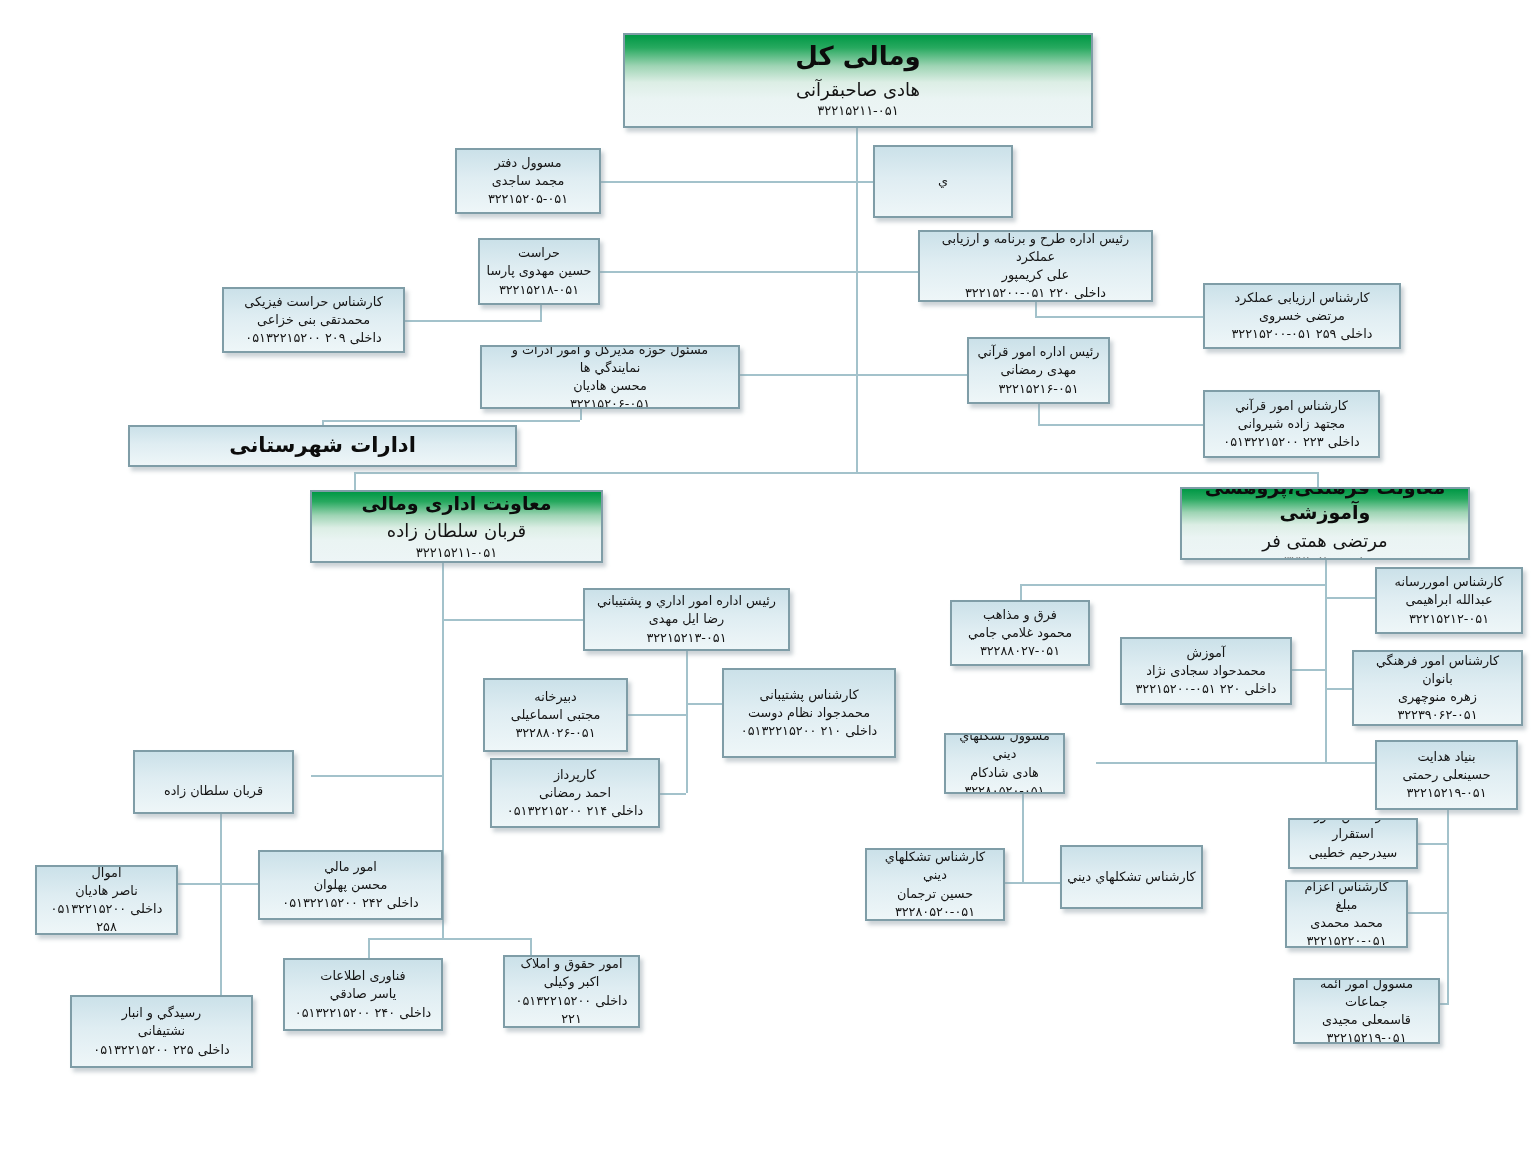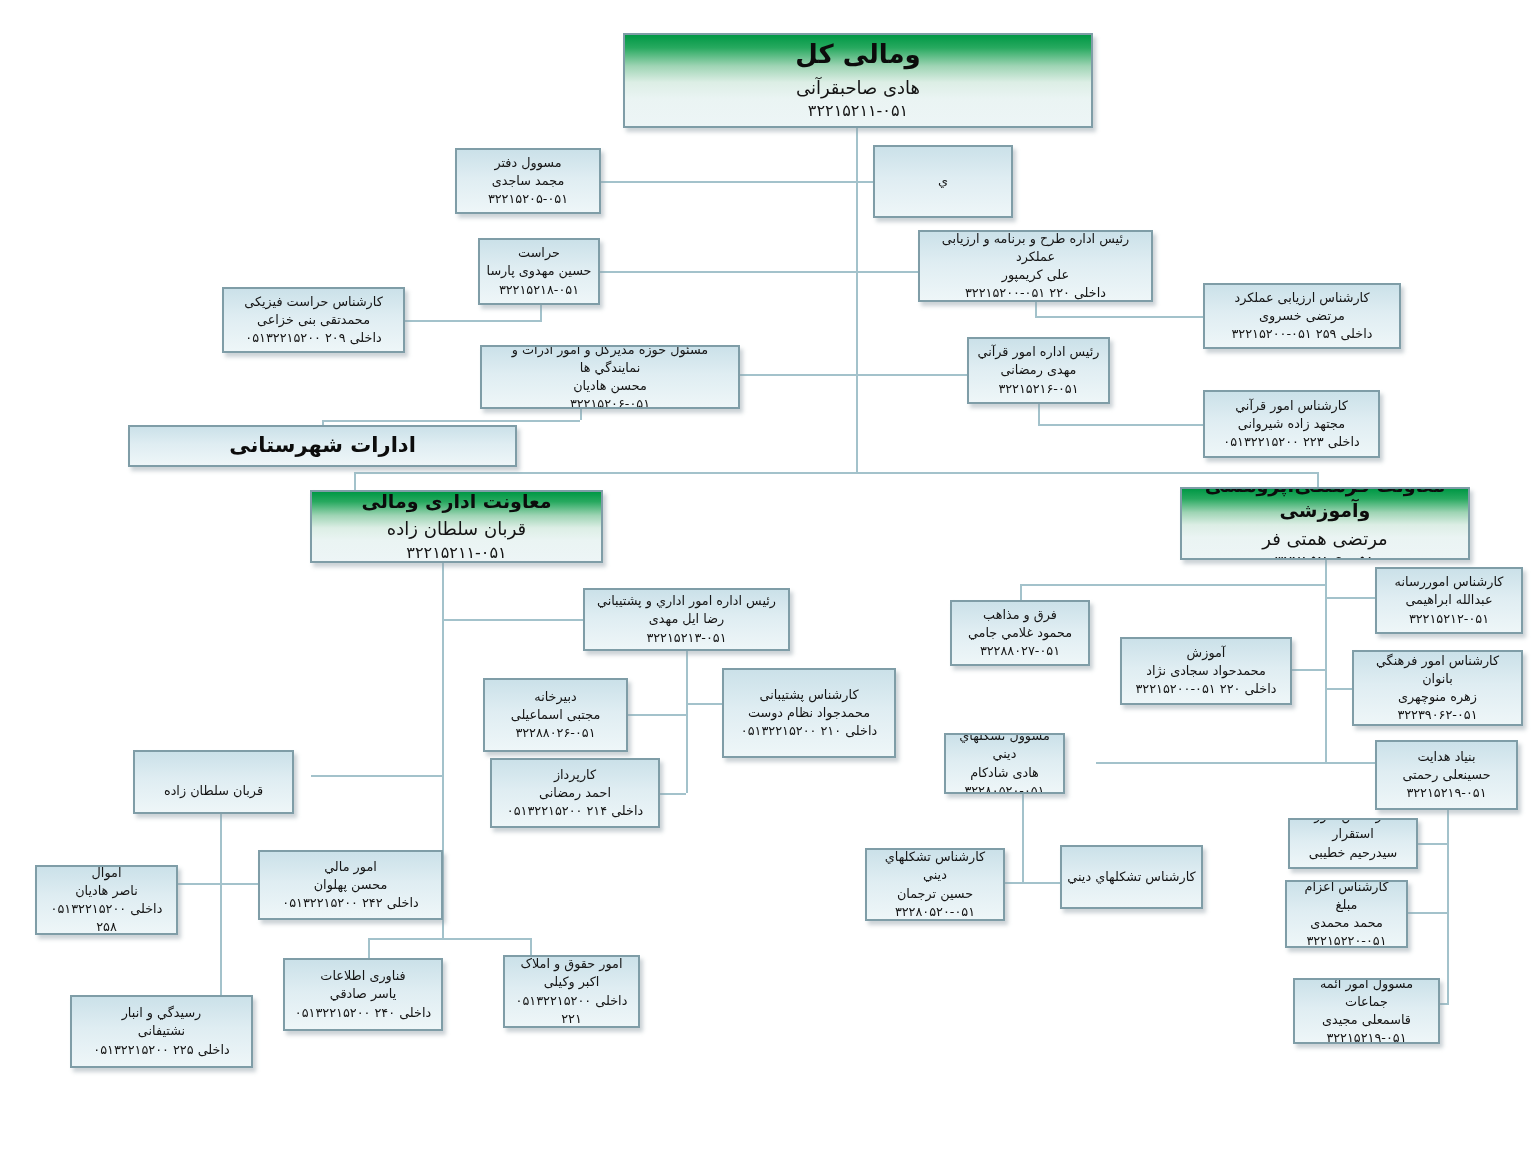--- a/index.html
+++ b/index.html
@@ -18,21 +18,21 @@
     text-align:center;direction:rtl;color:#141414;
     font-size:12.8px;line-height:1.42;padding:2px 5px;overflow:hidden;
   }
   .node .role,.node .person,.node .phone{width:100%;}
   .node .phone{direction:ltr;unicode-bidi:isolate;}
   .node.header{
     background:linear-gradient(180deg,#009845 0%,#27a95f 14%,#9ed4b4 34%,#dceee5 52%,#eaf4f3 70%,#edf5f6 100%);
   }
   .node.header .role{font-weight:bold;line-height:1.3;margin-bottom:3px;color:#0c0c0c;}
   .node.header .person{font-size:18px;}
-  .node.header .phone{font-size:16px;}
+  .node.header .phone{font-size:13px;}
   .node.banner .role{font-weight:bold;color:#0c0c0c;}
 </style>
 </head>
 <body>
 
 <div id="chart">
     <div class="connector" style="left: 856px; top: 127px; width: 2px; height: 345px;"></div>
     <div class="connector" style="left: 601px; top: 181px; width: 272px; height: 2px;"></div>
     <div class="connector" style="left: 600px; top: 271px; width: 318px; height: 2px;"></div>
     <div class="connector" style="left: 740px; top: 374px; width: 227px; height: 2px;"></div>

